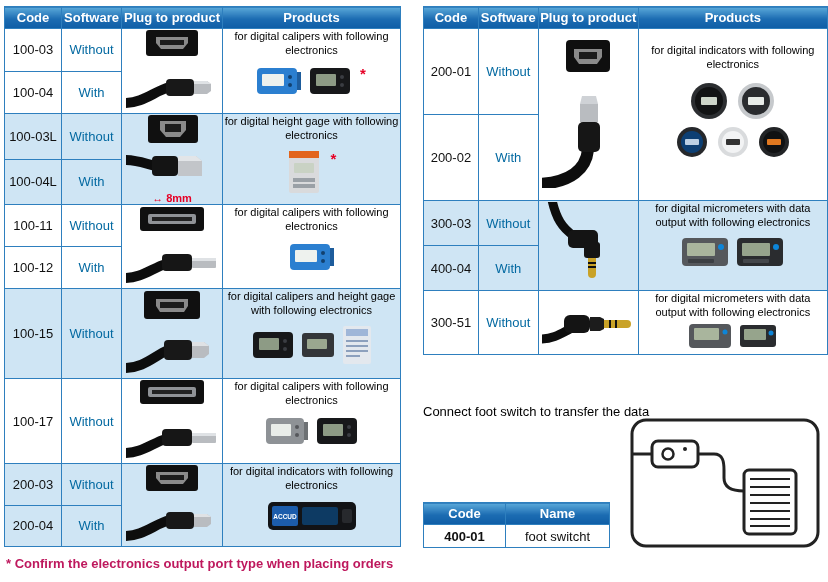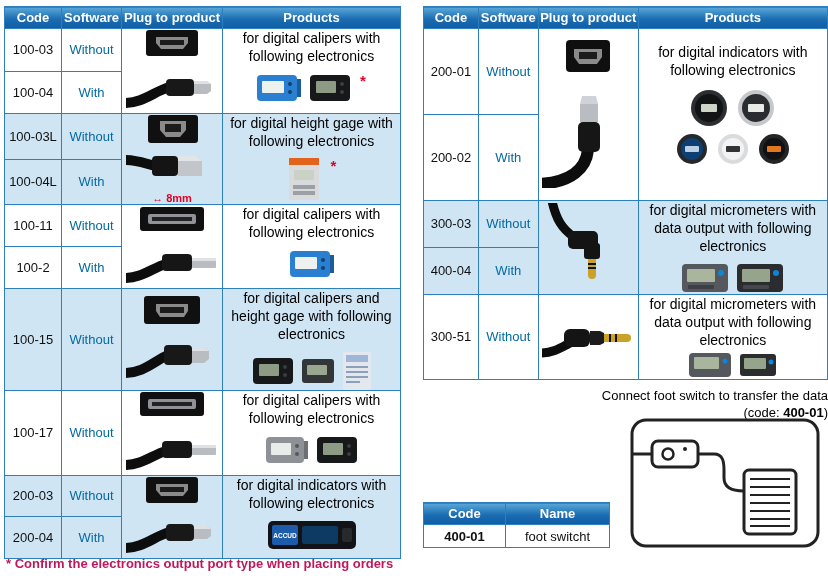--- a/index.html
+++ b/index.html
@@ -12,36 +12,36 @@
     background: linear-gradient(180deg, #5aa8d9 0%, #1c6cb2 55%, #0f5ea6 100%);
     color: #fff; font-size: 13px; font-weight: bold; height: 22px;
   }
   .code { font-weight: normal; font-size: 13px; text-align: center; color: #101010; vertical-align: middle; }
   .soft { font-size: 13px; text-align: center; color: #0369a1; vertical-align: middle; }
   tr.blue td { background: #cfe5f4; }
   tr.white td { background: #fff; }
 
   .plugcell { vertical-align: middle; text-align: center; padding: 2px; }
   .prodcell { vertical-align: top; padding: 7px 6px 4px; }
-  .ptext { font-size: 14px; color: #000; text-align: center; line-height: 1.3; }
+  .ptext { font-size: 11px; color: #000; text-align: center; line-height: 1.3; }
   .thumbs { display: flex; justify-content: center; align-items: center; gap: 9px; margin-top: 8px; }
   .thumbrow { display: flex; justify-content: center; align-items: center; gap: 9px; margin-top: 6px; }
   .ast { color: #e60026; font-weight: bold; font-size: 15px; align-self: flex-start; margin-left: 1px; line-height: 1; }
   .dim { color: #e60026; font-size: 11px; font-weight: bold; line-height: 1.1; margin-top: 10px; }
 
   .h41 { height: 41px; } .h42 { height: 42px; } .h43 { height: 43px; }
   .h45 { height: 45px; } .h64 { height: 64px; } .h86 { height: 86px; }
   .h88 { height: 70px; } .h90 { height: 90px; }
 
   .footnote {
     position: absolute; left: 6px; top: 556px;
     color: #be185d; font-size: 13px; font-weight: bold;
   }
 
-  .fs-text { position: absolute; left: 423px; top: 388px; width: 405px; text-align: right; font-size: 13px; color: #000; line-height: 1.3; }
+  .fs-text { position: absolute; left: 423px; top: 404px; width: 405px; text-align: left; font-size: 13px; color: #000; line-height: 1.3; }
   .fs-illus { position: absolute; left: 630px; top: 418px; }
 
   table.mini { border-collapse: collapse; table-layout: fixed; position: absolute; left: 423px; top: 502px; background: #fff; }
   .mini th, .mini td { border: 1px solid #2e7fbe; padding: 0; }
   .mini th {
     background: linear-gradient(180deg, #5aa8d9 0%, #1c6cb2 55%, #0f5ea6 100%);
     color: #fff; font-size: 13px; font-weight: bold; height: 22px;
   }
   .mini td { height: 23px; font-size: 13px; text-align: center; vertical-align: middle; color: #101010; }
   .mini td.code { font-weight: bold; }
@@ -162,21 +162,21 @@
               <rect x="0" y="2" width="40" height="26" rx="4" fill="#2b7fd0"></rect>
               <rect x="5" y="8" width="22" height="12" rx="1" fill="#eef2ee"></rect>
               <rect x="40" y="6" width="4" height="18" fill="#1d5c9c"></rect>
               <circle cx="33" cy="11" r="2" fill="#12416f"></circle>
                 <circle cx="33" cy="19" r="2" fill="#12416f"></circle>
             </svg>
           </div>
         </td>
       </tr>
       <tr class="white">
-        <td class="code h42">100-2</td>
+        <td class="code h42">100-12</td>
         <td class="soft">With</td>
       </tr>
 
       <tr class="blue">
         <td class="code h90">100-15</td>
         <td class="soft">Without</td>
         <td class="plugcell">
           <svg width="92" height="84" viewBox="0 0 92 84">
             <rect x="18" y="1" width="56" height="28" rx="3" fill="#101010"></rect>
             <path d="M30 9 h32 v7 l-4 6 h-24 l-4 -6 z" fill="#8a8a8a"></path>
@@ -414,21 +414,20 @@
               <circle cx="31" cy="8" r="2.5" fill="#0d85d8"></circle>
             </svg>
           </div>
         </td>
       </tr>
     </tbody>
   </table>
 
   <div class="fs-text">
     <div>Connect foot switch to transfer the data</div>
-    <div><span>(code: </span><b>400-01</b><span>)</span></div>
   </div>
 
   <div class="fs-illus">
     <svg width="190" height="130" viewBox="0 0 190 130">
       <rect x="2" y="2" width="186" height="126" rx="14" fill="#fff" stroke="#222" stroke-width="3"></rect>
       <path d="M2 36 h20" stroke="#222" stroke-width="3" fill="none"></path>
       <rect x="22" y="23" width="46" height="26" rx="6" fill="#fff" stroke="#222" stroke-width="3"></rect>
       <circle cx="38" cy="36" r="5.5" fill="none" stroke="#222" stroke-width="2.5"></circle>
       <circle cx="55" cy="31" r="2" fill="#222"></circle>
       <path d="M68 36 h16 c9 0 10 8 10 16 v8" stroke="#222" stroke-width="3" fill="none"></path>

